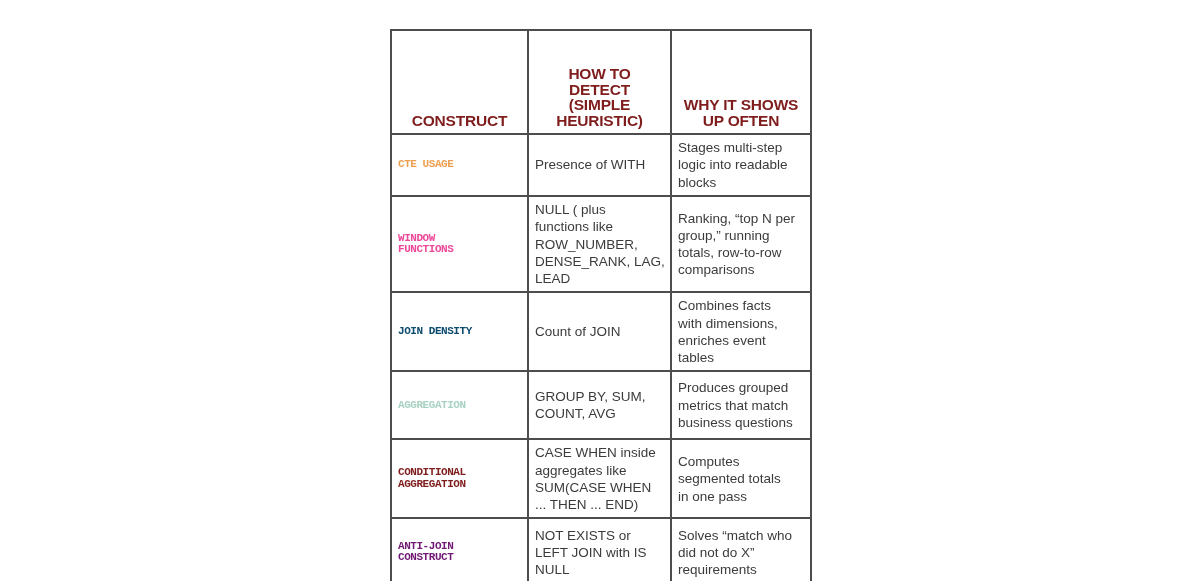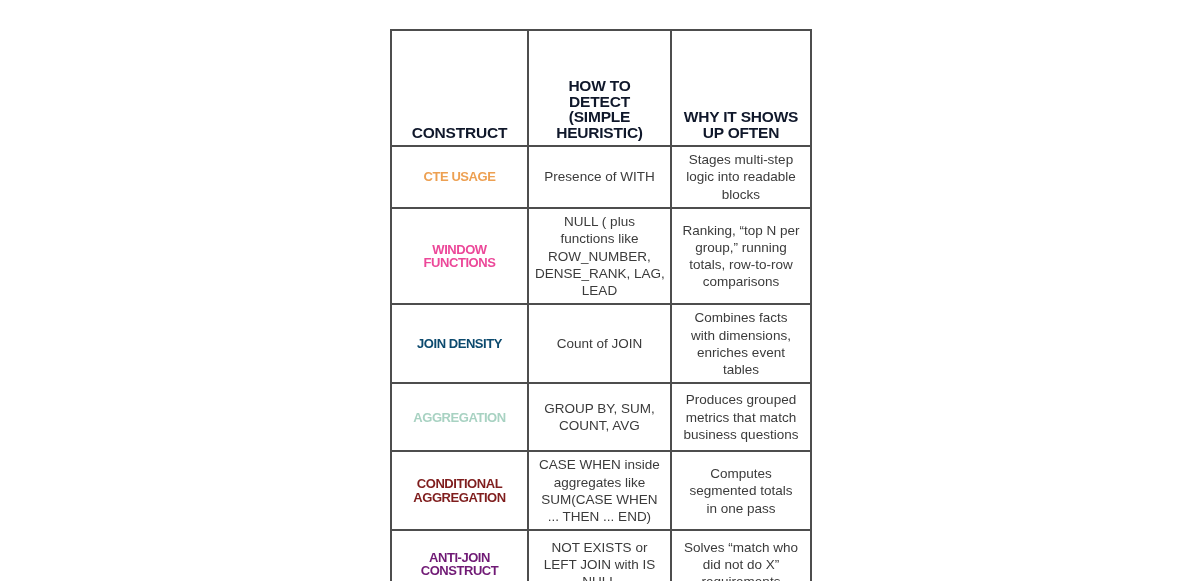--- a/index.html
+++ b/index.html
@@ -46,51 +46,50 @@
     padding: 4px 6px;
     box-sizing: border-box;
   }
 
   col.col-construct { width: 137px; }
   col.col-detect    { width: 143px; }
   col.col-why       { width: 140px; }
 
   
   thead th {
-    height: 116px;
+    height: 104px;
     vertical-align: bottom;
     text-align: center;
-    color: #0f172a;
+    color: #7f1d1d;
     font-weight: bold;
     font-size: 15.5px;
     line-height: 1.02;
     letter-spacing: -0.2px;
     padding-bottom: 6px;
     font-family: "Liberation Sans", sans-serif;
   }
   thead th .hdr-lines {
     display: block;
   }
   thead th .hdr-line {
     display: block;
     white-space: nowrap;
   }
 
   
   tbody td {
     vertical-align: middle;
-    text-align: center;
   }
 
   td.construct-cell {
     font-weight: bold;
-    font-size: 13px;
+    font-size: 11px;
     line-height: 1.05;
     letter-spacing: -0.45px;
-    font-family: Liberation Sans, sans-serif;
+    font-family: Liberation Mono, monospace;
   }
   td.construct-cell .cline {
     display: block;
     white-space: nowrap;
   }
 
   td.detail-cell {
     color: #3b3b3b;
     font-size: 13.5px;
     line-height: 1.28;

